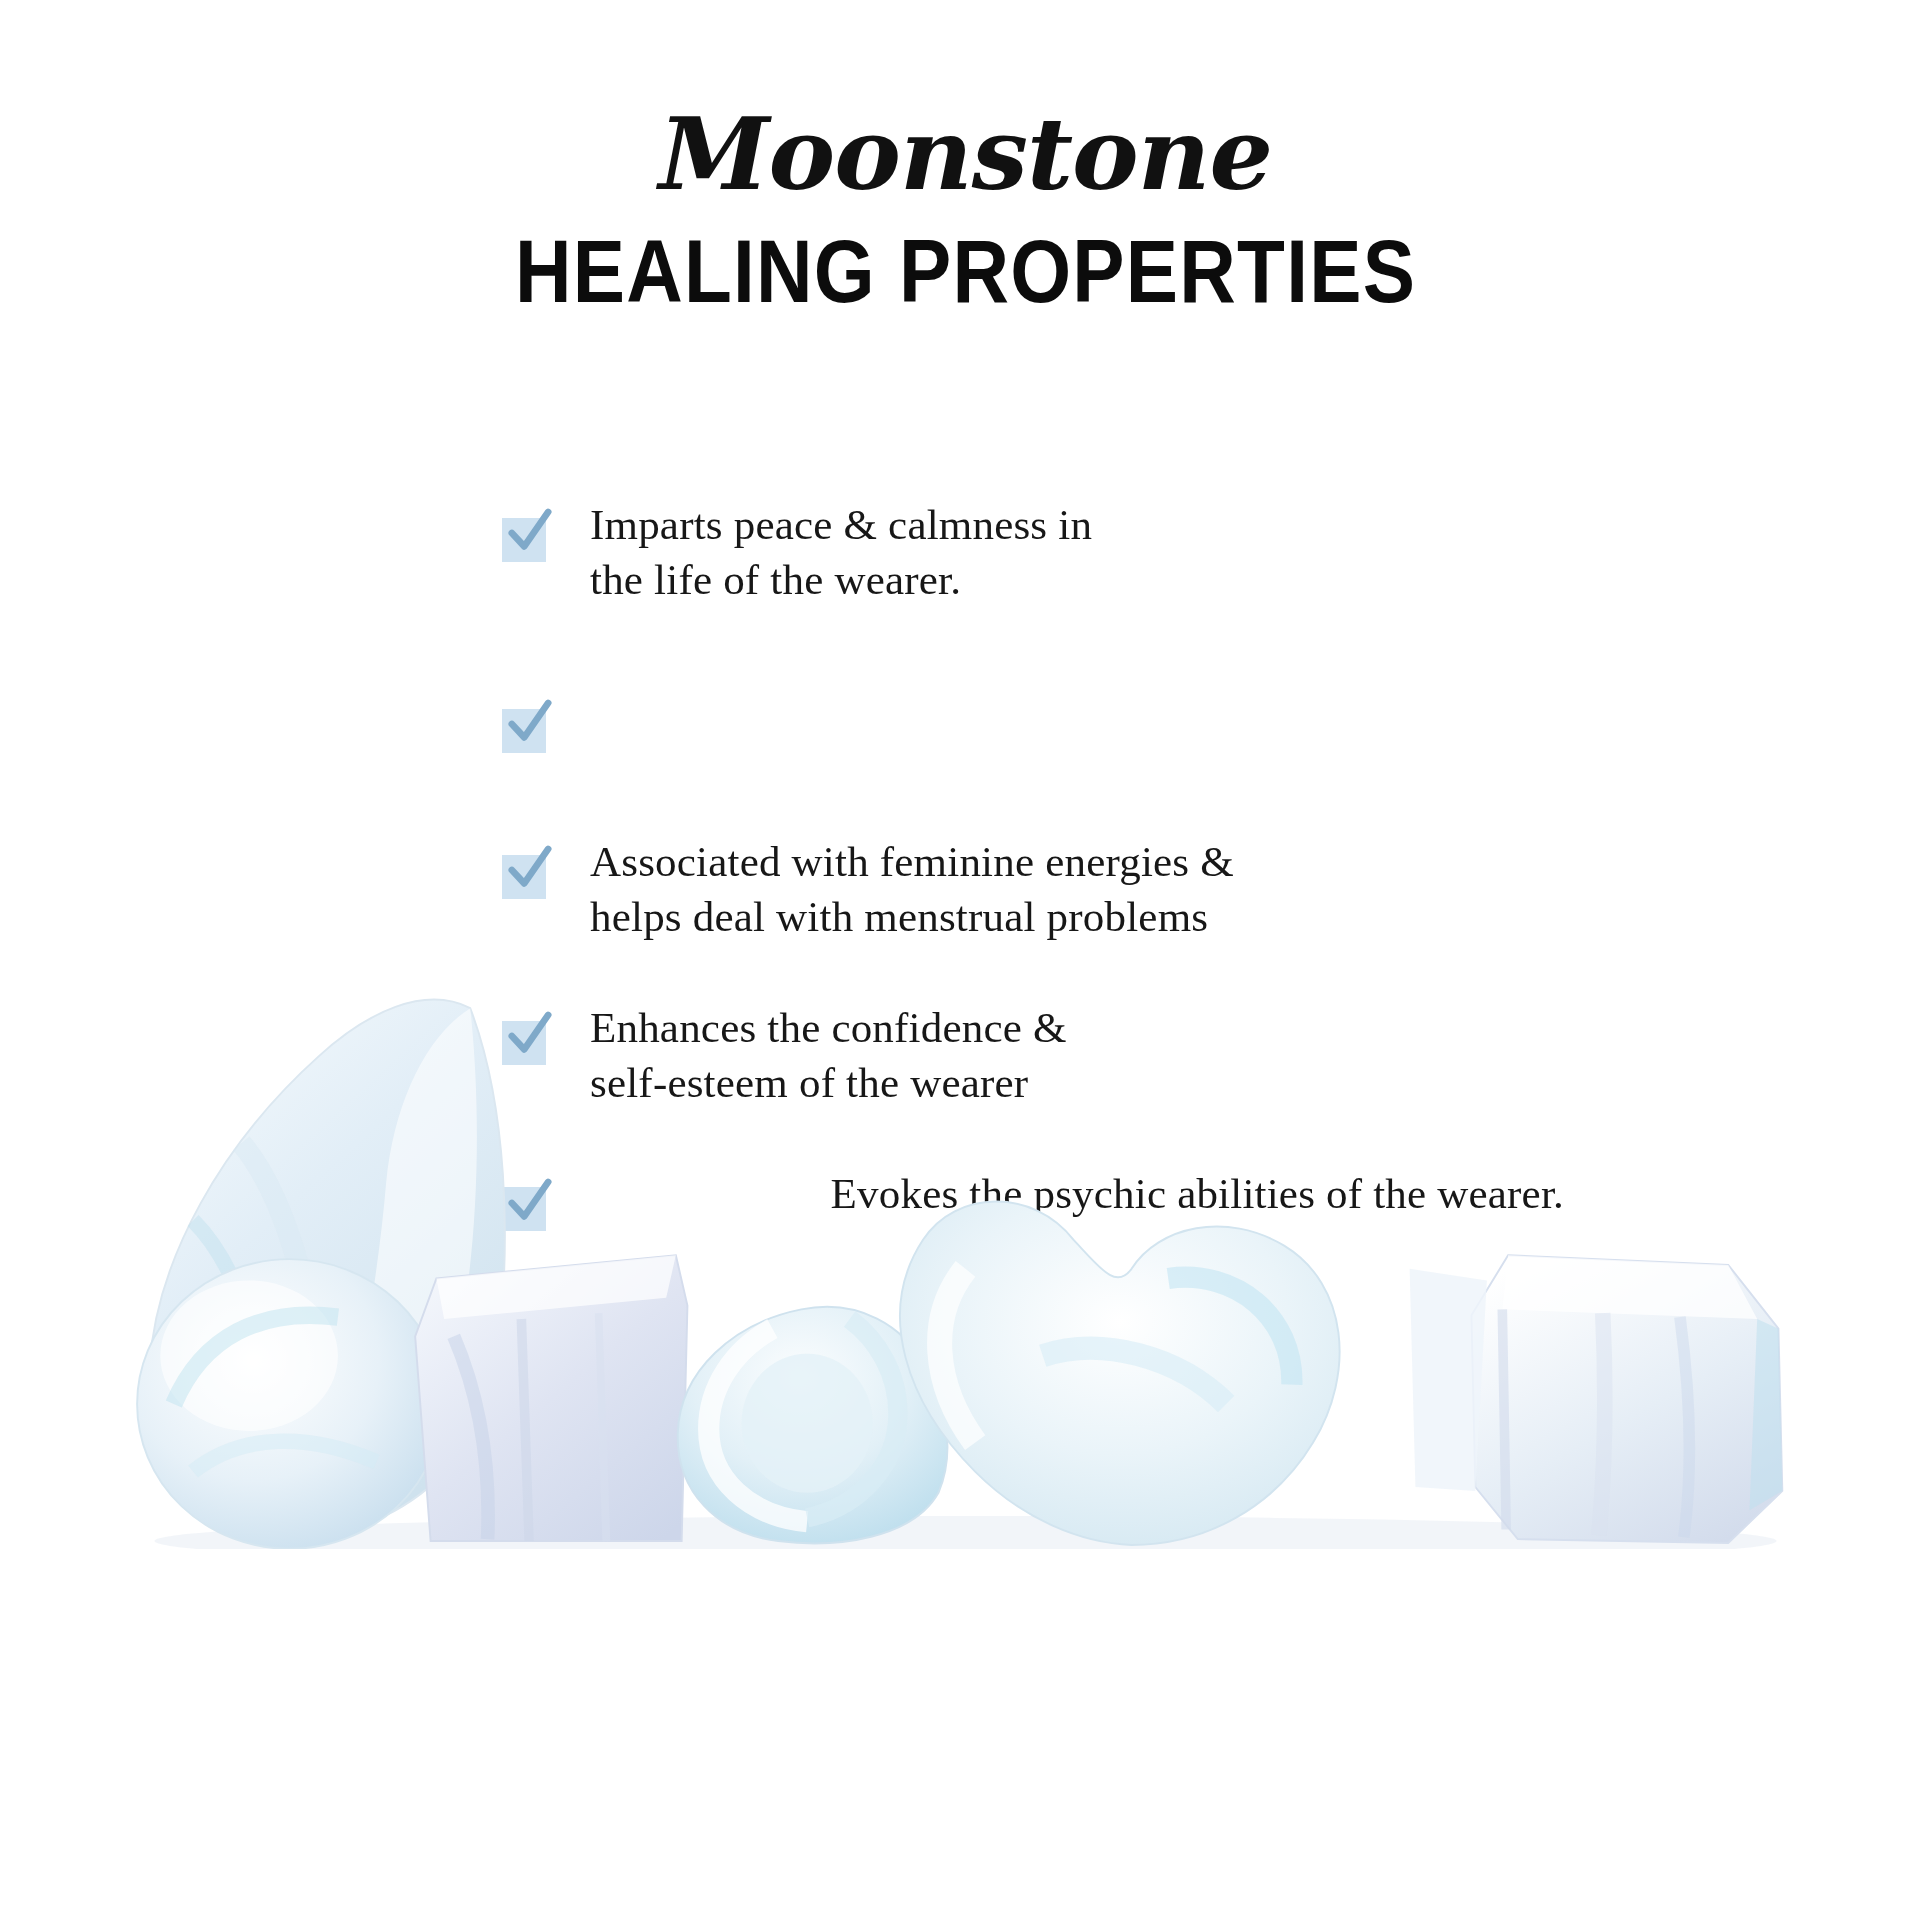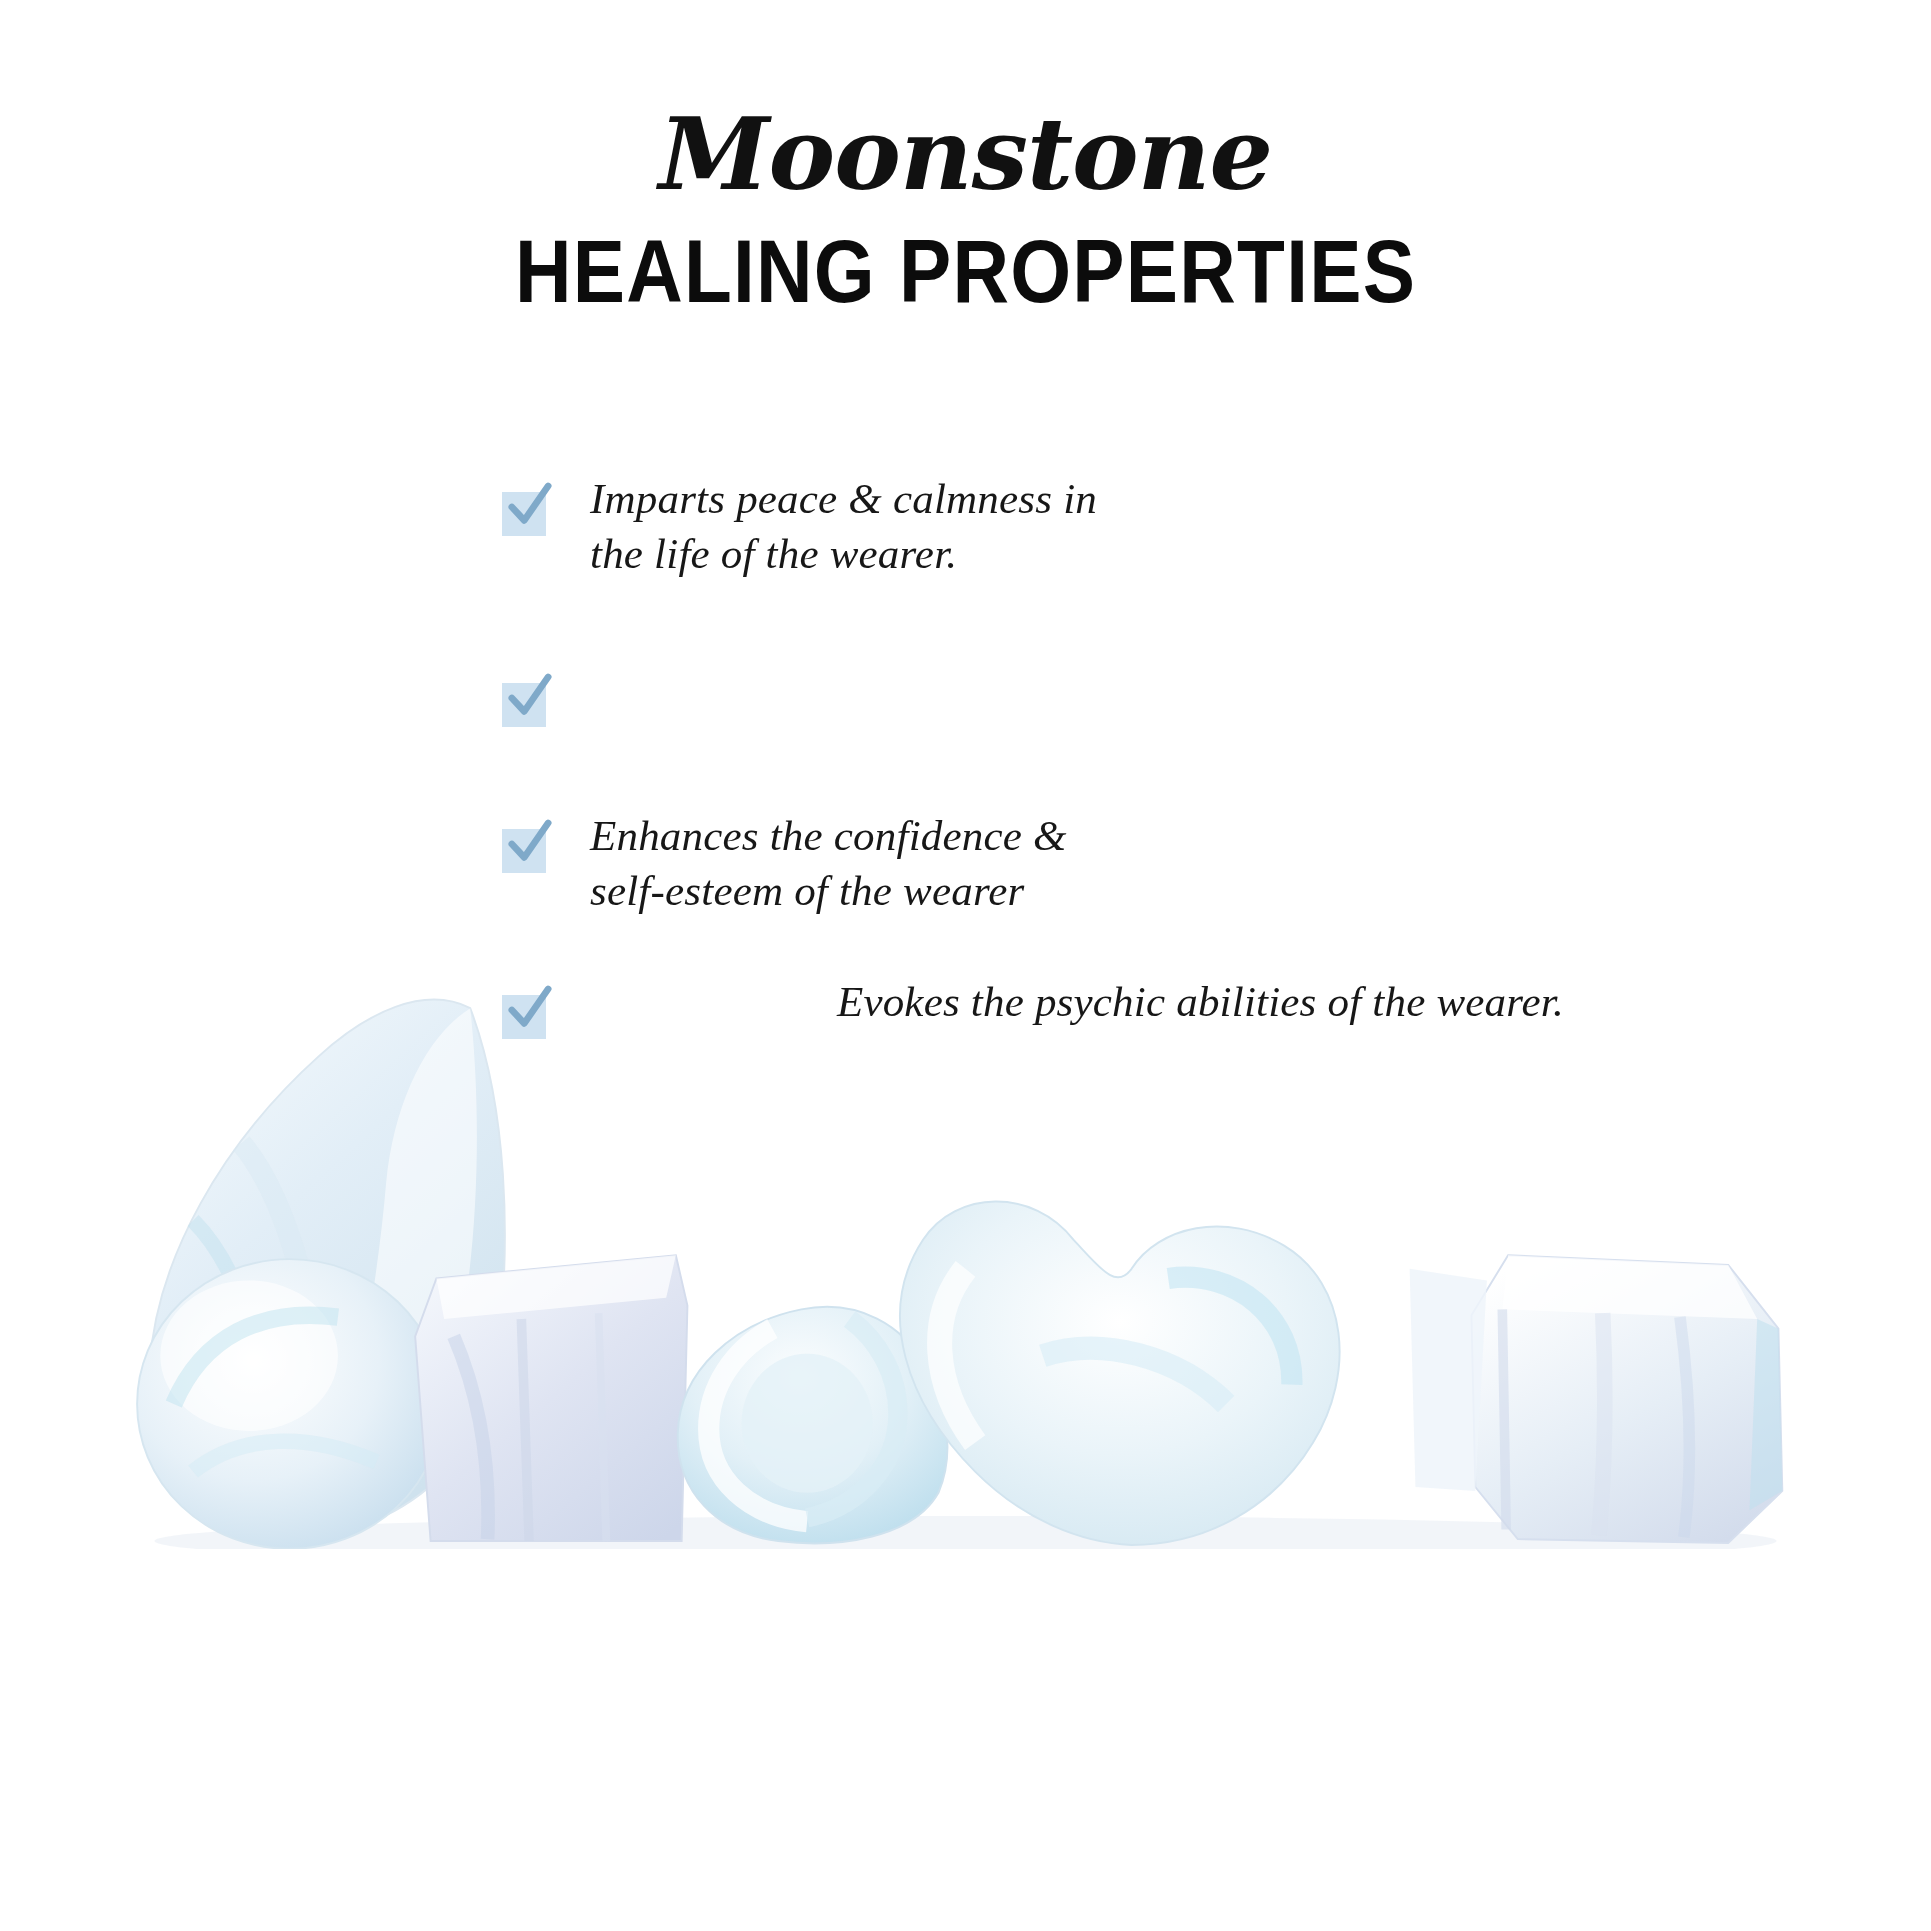--- a/index.html
+++ b/index.html
@@ -49,24 +49,23 @@
     color: #0c0c0c;
     letter-spacing: 1.4px;
     margin: 21px 0 0 0;
     transform: scaleX(0.88);
     transform-origin: center;
   }
 
   
   .props-list {
     position: absolute;
-    top: 471px;
+    top: 497px;
     left: 502px;
     width: 1062px;
-    font-style: italic;
   }
 
   .prop-item {
     display: flex;
     align-items: flex-start;
     margin-bottom: 56px;
   }
   .prop-item:last-child {
     margin-bottom: 0;
     justify-content: space-between;
@@ -140,20 +139,29 @@
     </div>
 
     <div class="prop-item" data-gap="wide">
       <span class="checkbox">
         <svg class="tick" viewBox="0 0 46 50">
           <path d="M4 26 L17 40 L42 4" fill="none" stroke="#7fa9c9" stroke-width="7" stroke-linecap="round" stroke-linejoin="round"></path>
         </svg>
       </span>
     </div>
 
+    <div class="prop-item">
+      <span class="checkbox">
+        <svg class="tick" viewBox="0 0 46 50">
+          <path d="M4 26 L17 40 L42 4" fill="none" stroke="#7fa9c9" stroke-width="7" stroke-linecap="round" stroke-linejoin="round"></path>
+        </svg>
+      </span>
+      <span class="prop-text">Associated with feminine energies &amp;
+helps deal with menstrual problems</span>
+    </div>
 
     <div class="prop-item">
       <span class="checkbox">
         <svg class="tick" viewBox="0 0 46 50">
           <path d="M4 26 L17 40 L42 4" fill="none" stroke="#7fa9c9" stroke-width="7" stroke-linecap="round" stroke-linejoin="round"></path>
         </svg>
       </span>
       <span class="prop-text">Enhances the confidence &amp;
 self-esteem of the wearer</span>
     </div>

